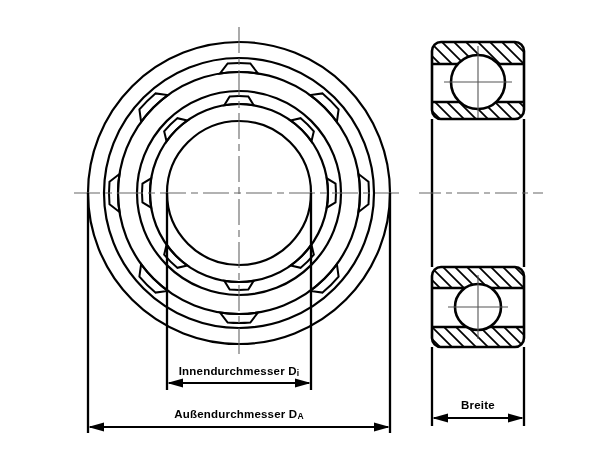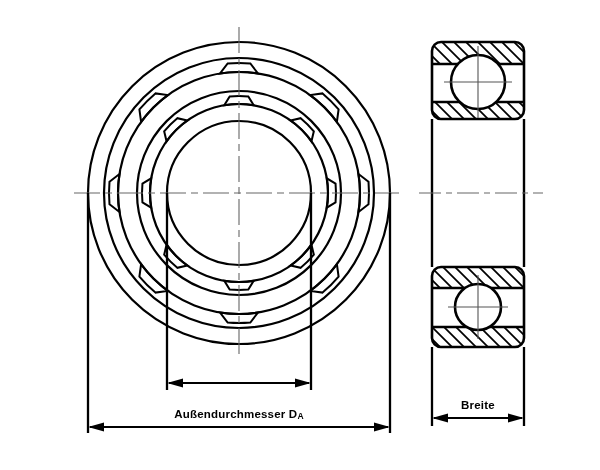--- a/index.html
+++ b/index.html
@@ -169,17 +169,18 @@
       </g>
     <g id="dim-width">
         <line x1="432" y1="347" x2="432" y2="426" stroke="#000000" stroke-width="2.3"></line>
         <line x1="524" y1="347" x2="524" y2="426" stroke="#000000" stroke-width="2.3"></line>
         <line x1="434" y1="418" x2="522" y2="418" stroke="#000000" stroke-width="2.2"></line>
         <polygon points="432,418 448,413.5 448,422.5" fill="#000000"></polygon>
         <polygon points="524,418 508,413.5 508,422.5" fill="#000000"></polygon>
       </g>
   </svg>
 
+  <div class="dim-label" style="left:139px;top:364px;width:200px;"><span>Innendurchmesser D</span><span class="sub">i</span></div>
 
   <div class="dim-label" style="left:139px;top:407px;width:200px;"><span>Außendurchmesser D</span><span class="sub">A</span></div>
 
   <div class="dim-label" style="left:428px;top:398px;width:100px;"><span>Breite</span></div>
 </div>
 
 </body></html>

